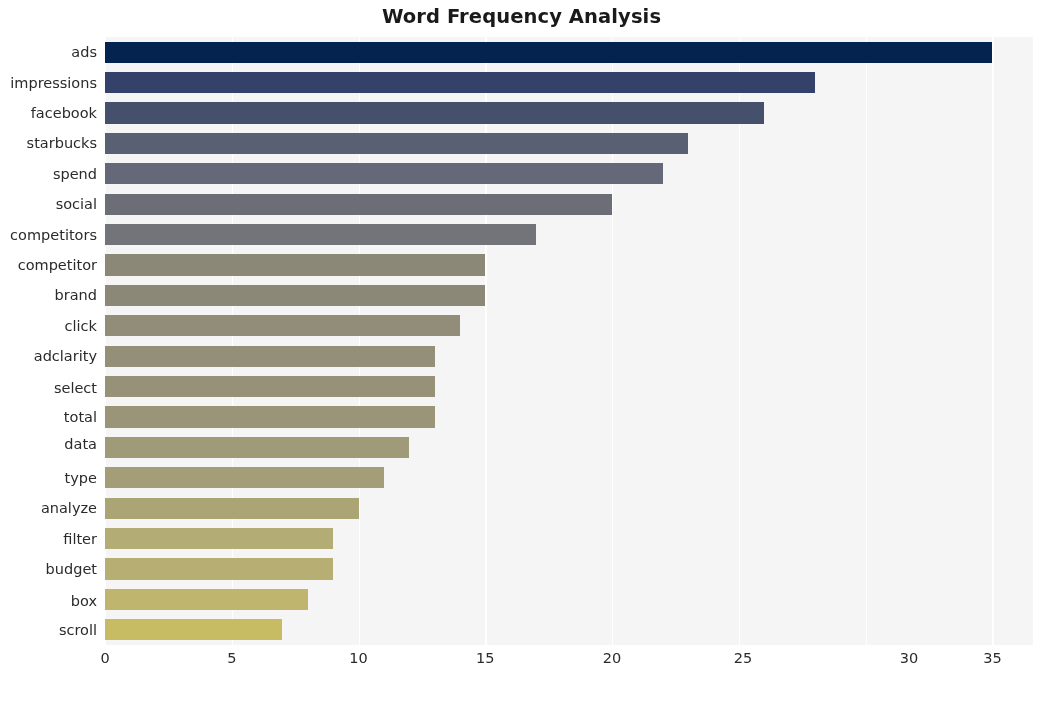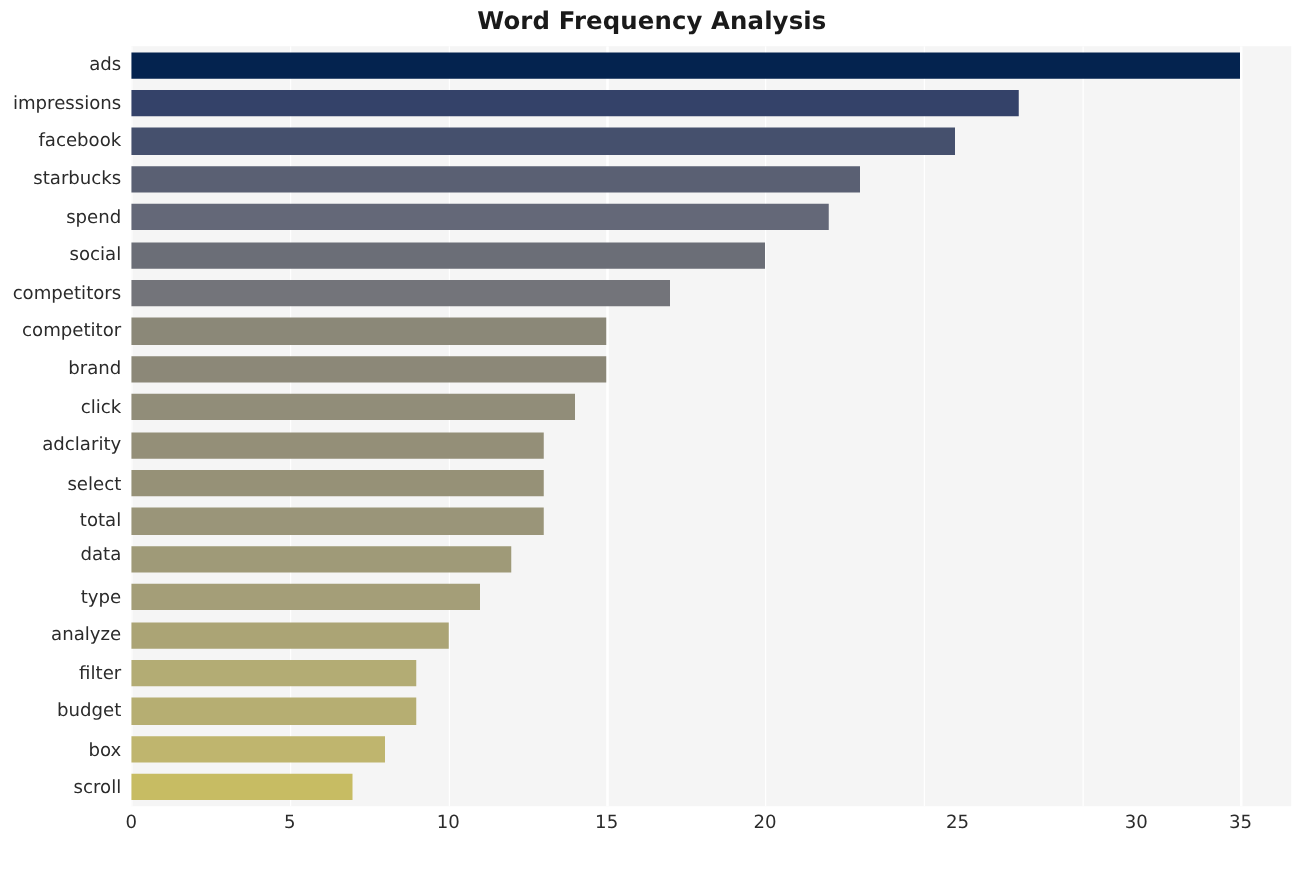--- a/index.html
+++ b/index.html
@@ -223,19 +223,19 @@
       <div class="ytick" style="top: 524px;">budget</div>
       <div class="ytick" style="top: 556px; text-align: right;">box</div>
       <div class="ytick" style="top: 584.8px;">scroll</div>
     </div>
   <div id="xtick-layer">
       <div class="xtick" style="left: 0px;">0</div>
       <div class="xtick" style="left: 126.776px;">5</div>
       <div class="xtick" style="left: 253.552px;">10</div>
       <div class="xtick" style="left: 380.328px;">15</div>
       <div class="xtick" style="left: 507.104px;">20</div>
-      <div class="xtick" style="left: 661px;">25</div>
+      <div class="xtick" style="left: 638px;">25</div>
       <div class="xtick" style="left: 804px;">30</div>
       <div class="xtick" style="left: 887.432px;">35</div>
     </div>
 
 
 </div>
 
 </body></html>

